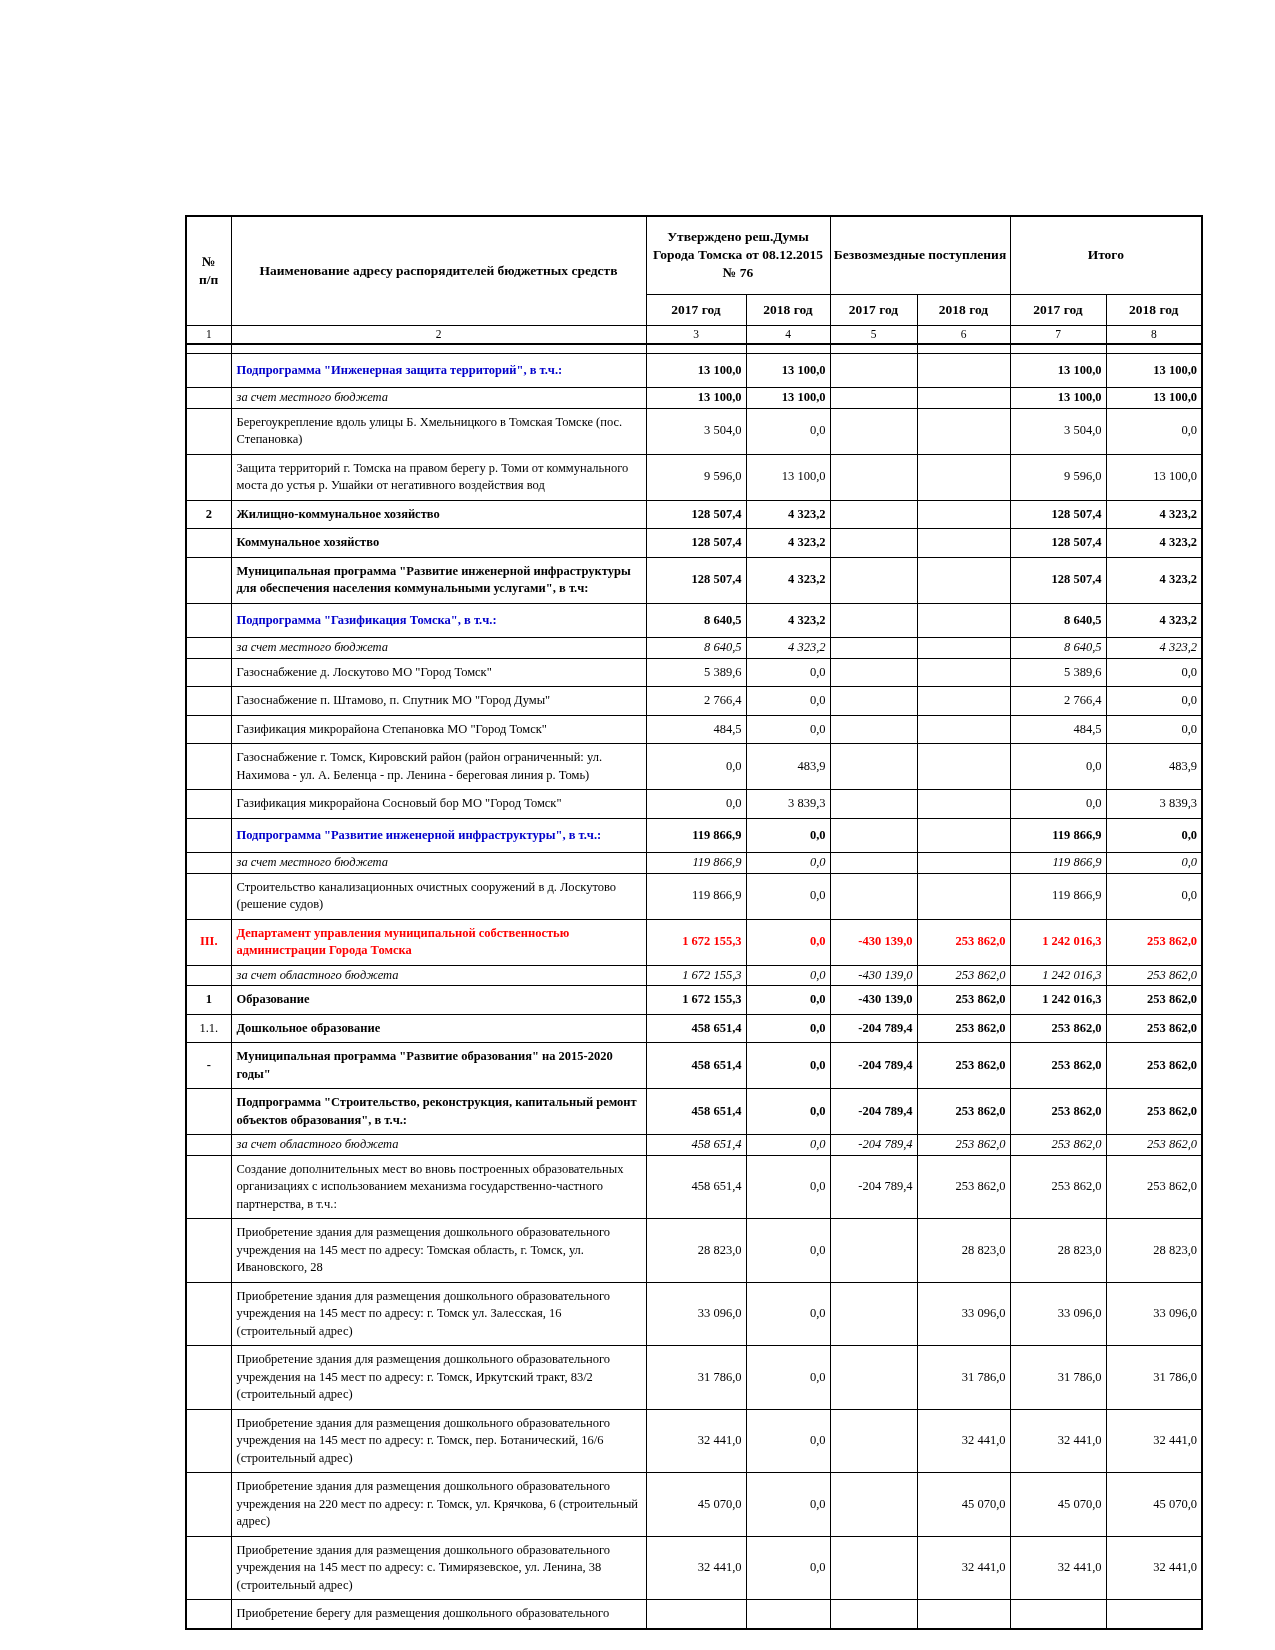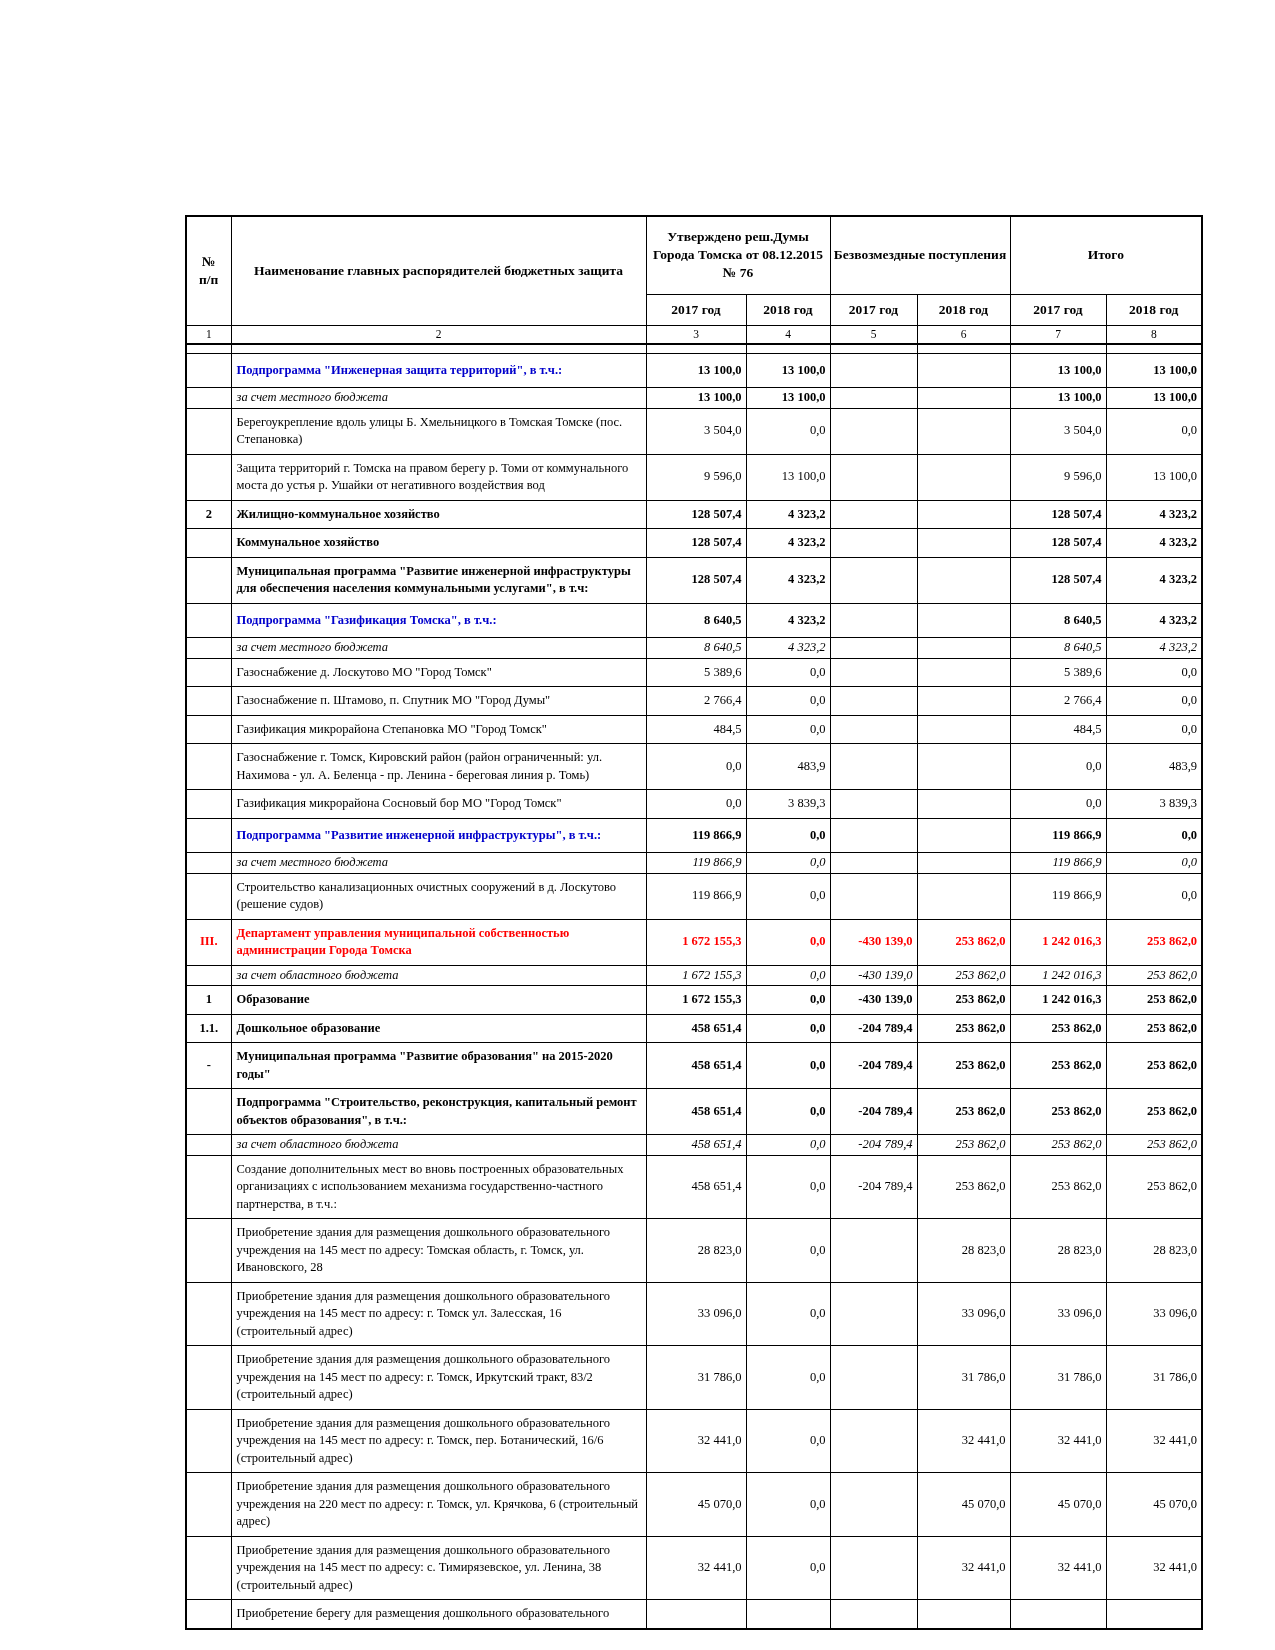--- a/index.html
+++ b/index.html
@@ -35,21 +35,21 @@
   .c-num  { text-align:center; }
   .c-name { text-align:left; }
   .c-val  { text-align:right; padding-right:4px; }
 
   
   .row-blue .c-name { color:var(--accent-blue); font-weight:700; }
   .row-blue .c-num  { font-weight:700; }
   .row-blue td { padding-top:8px; padding-bottom:8px; }
   .row-bold .c-name, .row-bold .c-num { font-weight:700; }
   .row-bold-underline .c-name { font-weight:700; }
-  .row-bold-underline .c-num  { font-weight:700; }
+  .row-bold-underline .c-num  { font-weight:400; }
   .row-red .c-name, .row-red .c-num { color:var(--accent-red); font-weight:700; }
   .row-italic .c-name { font-style:italic; }
   .row-italic td { padding-top:1px; padding-bottom:1px; }
   .row-spacer td { padding:0; height:9px; font-size:1px; }
 
   
   .v-bold .c-val   { font-weight:700; }
   .v-italic .c-val { font-style:italic; }
   .v-red .c-val    { color:var(--accent-red); font-weight:700; }
 
@@ -71,21 +71,21 @@
       <col style="width:84px">
       <col style="width:87px">
       <col style="width:93px">
       <col style="width:96px">
       <col style="width:96px">
     </colgroup>
     <thead>
       <tr class="hdr-main">
         <th rowspan="2" class="th-colnum">№
 п/п</th>
-        <th rowspan="2">Наименование главных распорядителей бюджетных защита</th>
+        <th rowspan="2">Наименование адресу распорядителей бюджетных средств</th>
         <th colspan="2">Утверждено реш.Думы Города Томска от 08.12.2015 № 76</th>
         <th colspan="2">Безвозмездные поступления</th>
         <th colspan="2">Итого</th>
       </tr>
       <tr class="hdr-years">
         <th>2017 год</th>
         <th>2018 год</th>
         <th>2017 год</th>
         <th>2018 год</th>
         <th>2017 год</th>

